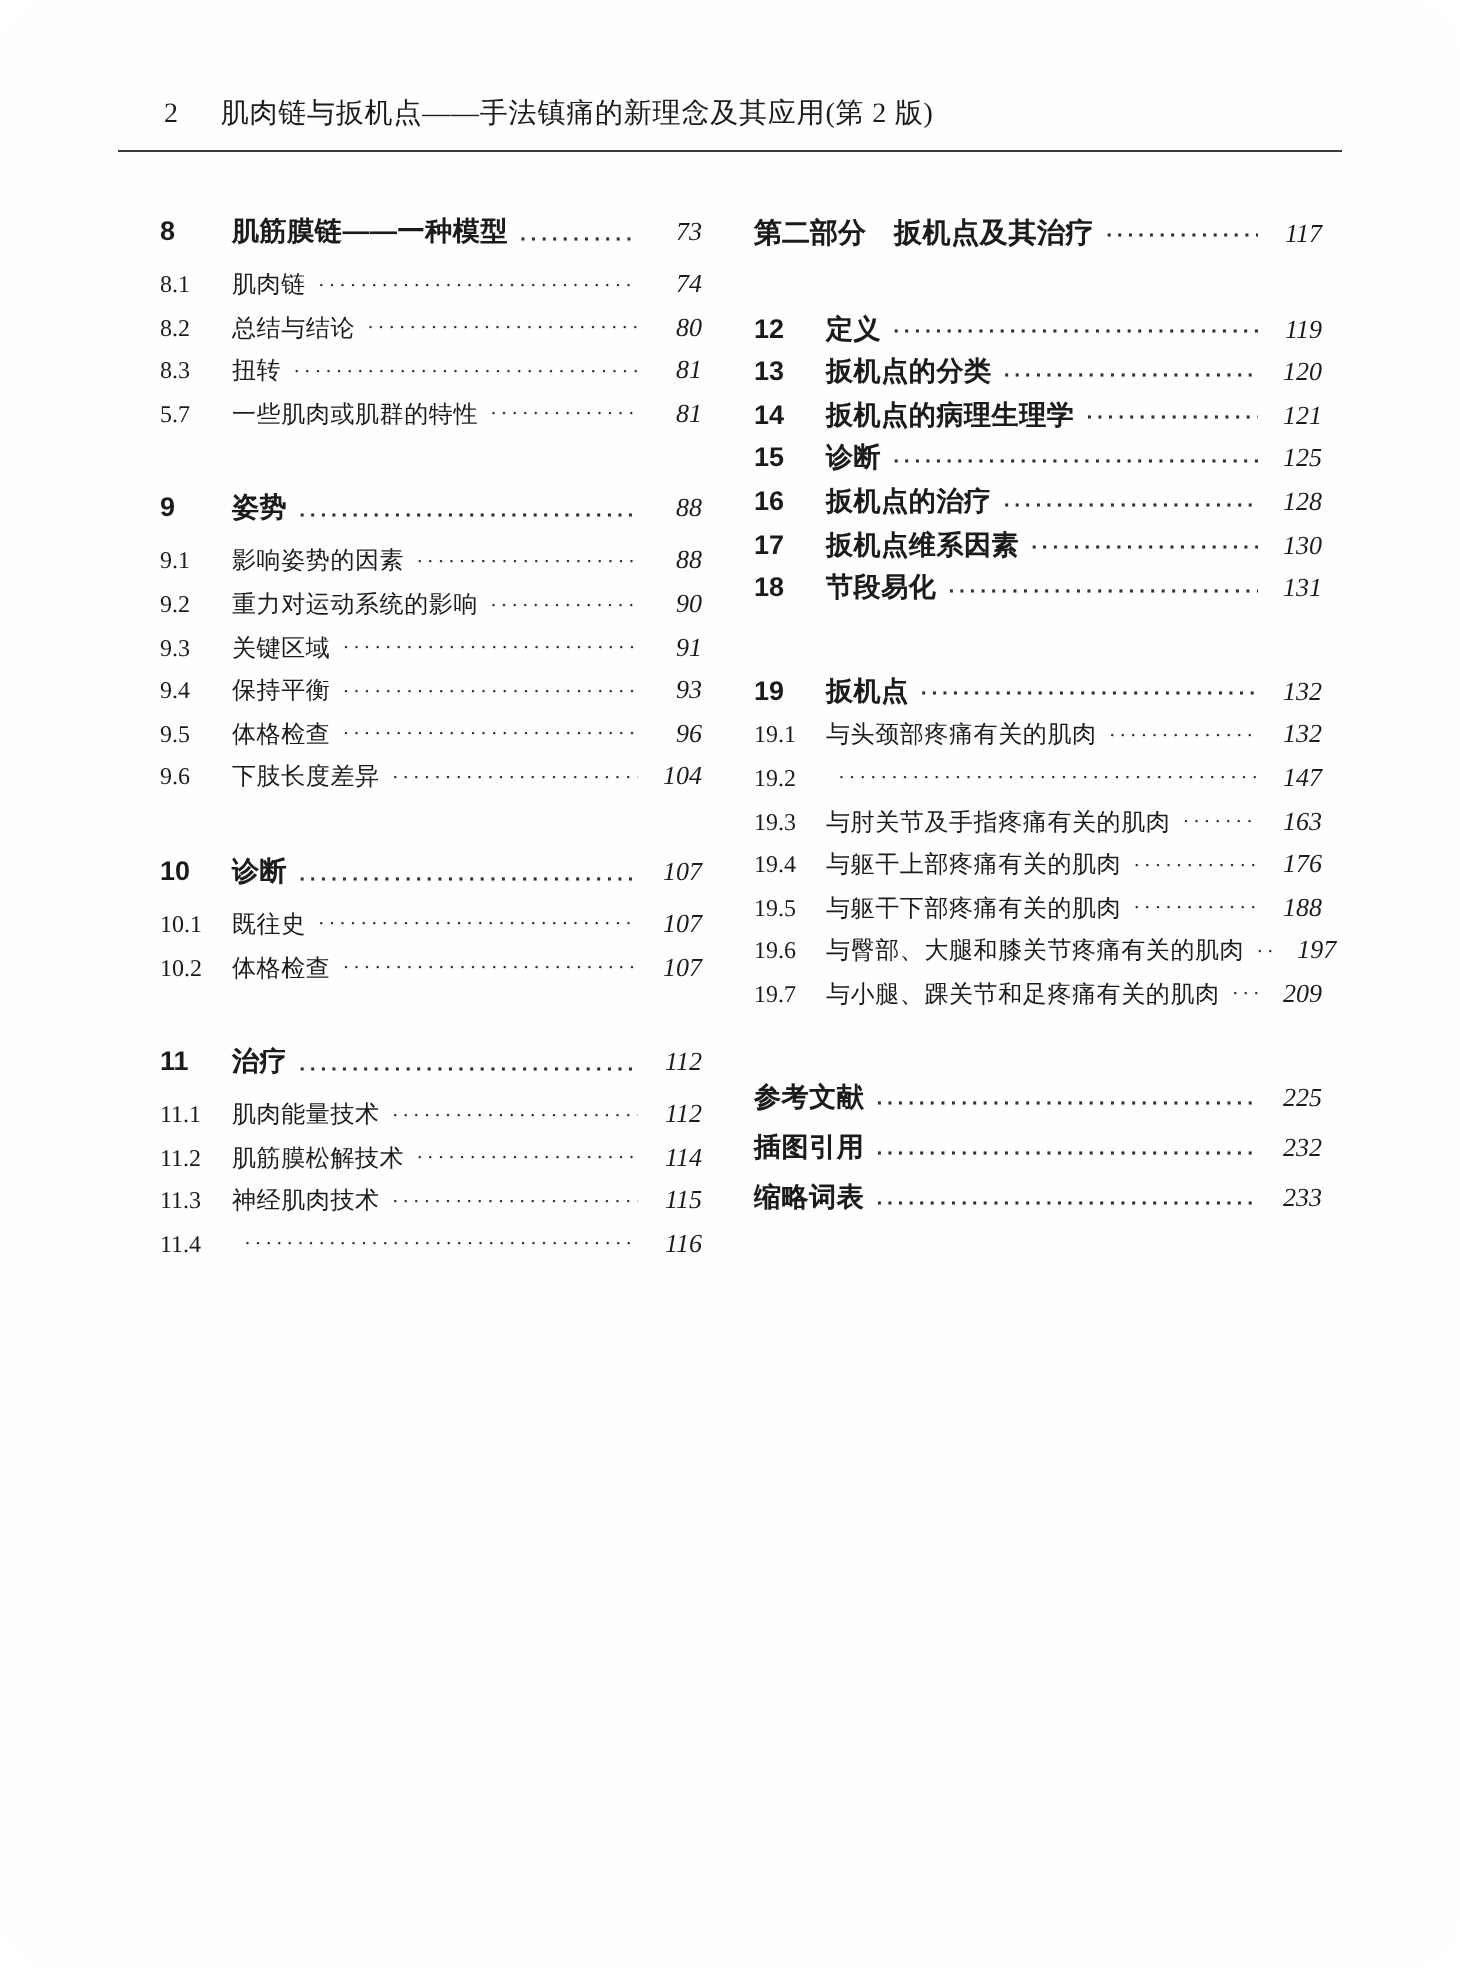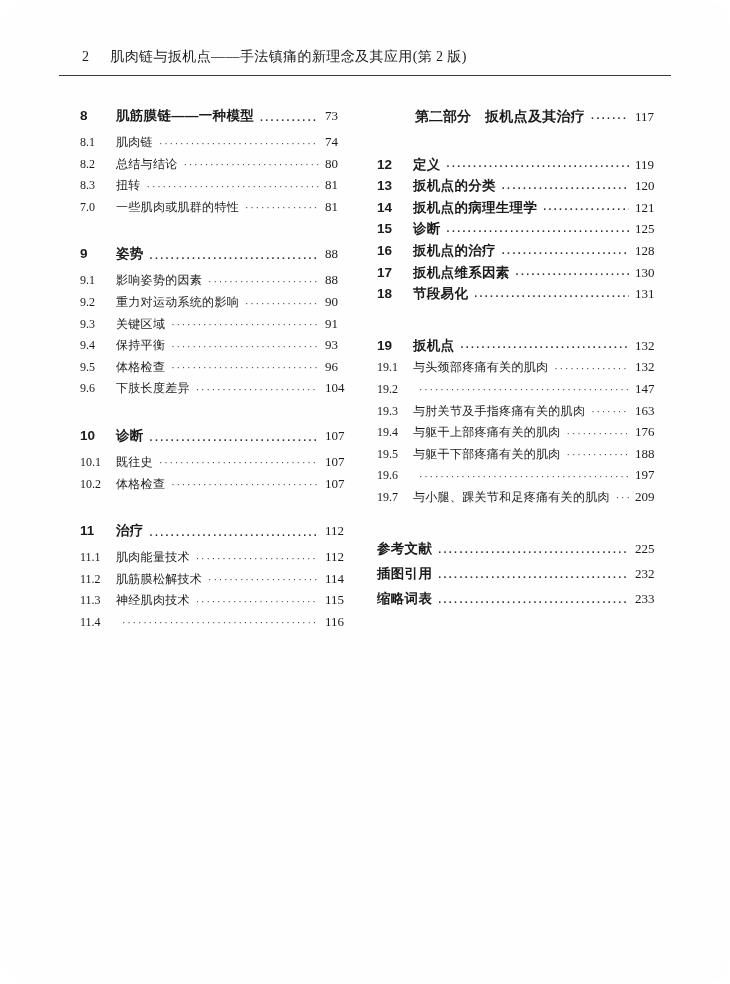--- a/index.html
+++ b/index.html
@@ -51,34 +51,35 @@
   .title { flex: 0 0 auto; letter-spacing: 0.3px; }
   .dots  {
     flex: 1 1 20px; min-width: 8px;
     overflow: hidden; white-space: nowrap;
     margin: 0 6px;
     align-self: center;
     font-size: 10.5px; letter-spacing: 1.8px; line-height: 1;
     color: #303030;
   }
   .pageno {
-    flex: 0 0 auto; min-width: 26px; text-align: left;
+    flex: 0 0 auto; min-width: 26px; text-align: right;
     font-size: 13px;
     font-family: "Liberation Serif", "DejaVu Serif", serif;
     font-weight: normal;
+    font-style: italic;
   }
 
   
   .chapter, .part, .back {
     font-family: "Liberation Sans", "DejaVu Sans", sans-serif;
     font-weight: bold;
     font-size: 13.5px;
   }
   .col-left .chapter { height: 26px; }
-  .part { font-size: 14px; margin-left: 38px; }
+  .part { font-size: 14px; }
   .part .num { min-width: auto; margin-right: 14px; }
   .back { height: 25px; }
   .section {
     font-family: "Liberation Serif", "DejaVu Serif", serif;
     font-weight: normal;
   }
 </style>
 </head>
 <body>
 
@@ -109,21 +110,21 @@
           <span class="dots">··············································································································</span>
           <span class="pageno">80</span>
         </div>
         <div class="toc-row section">
           <span class="num">8.3</span>
           <span class="title">扭转</span>
           <span class="dots">··············································································································</span>
           <span class="pageno">81</span>
         </div>
         <div class="toc-row section">
-          <span class="num">7.0</span>
+          <span class="num">5.7</span>
           <span class="title">一些肌肉或肌群的特性</span>
           <span class="dots">··············································································································</span>
           <span class="pageno">81</span>
         </div>
       </div>
       <div class="toc-group">
         <div class="toc-row chapter">
           <span class="num">9</span>
           <span class="title">姿势</span>
           <span class="dots">··············································································································</span>
@@ -302,20 +303,21 @@
           <span class="pageno">176</span>
         </div>
         <div class="toc-row section">
           <span class="num">19.5</span>
           <span class="title">与躯干下部疼痛有关的肌肉</span>
           <span class="dots">··············································································································</span>
           <span class="pageno">188</span>
         </div>
         <div class="toc-row section">
           <span class="num">19.6</span>
+          <span class="title">与臀部、大腿和膝关节疼痛有关的肌肉</span>
           <span class="dots">··············································································································</span>
           <span class="pageno">197</span>
         </div>
         <div class="toc-row section">
           <span class="num">19.7</span>
           <span class="title">与小腿、踝关节和足疼痛有关的肌肉</span>
           <span class="dots">··············································································································</span>
           <span class="pageno">209</span>
         </div>
       </div>

